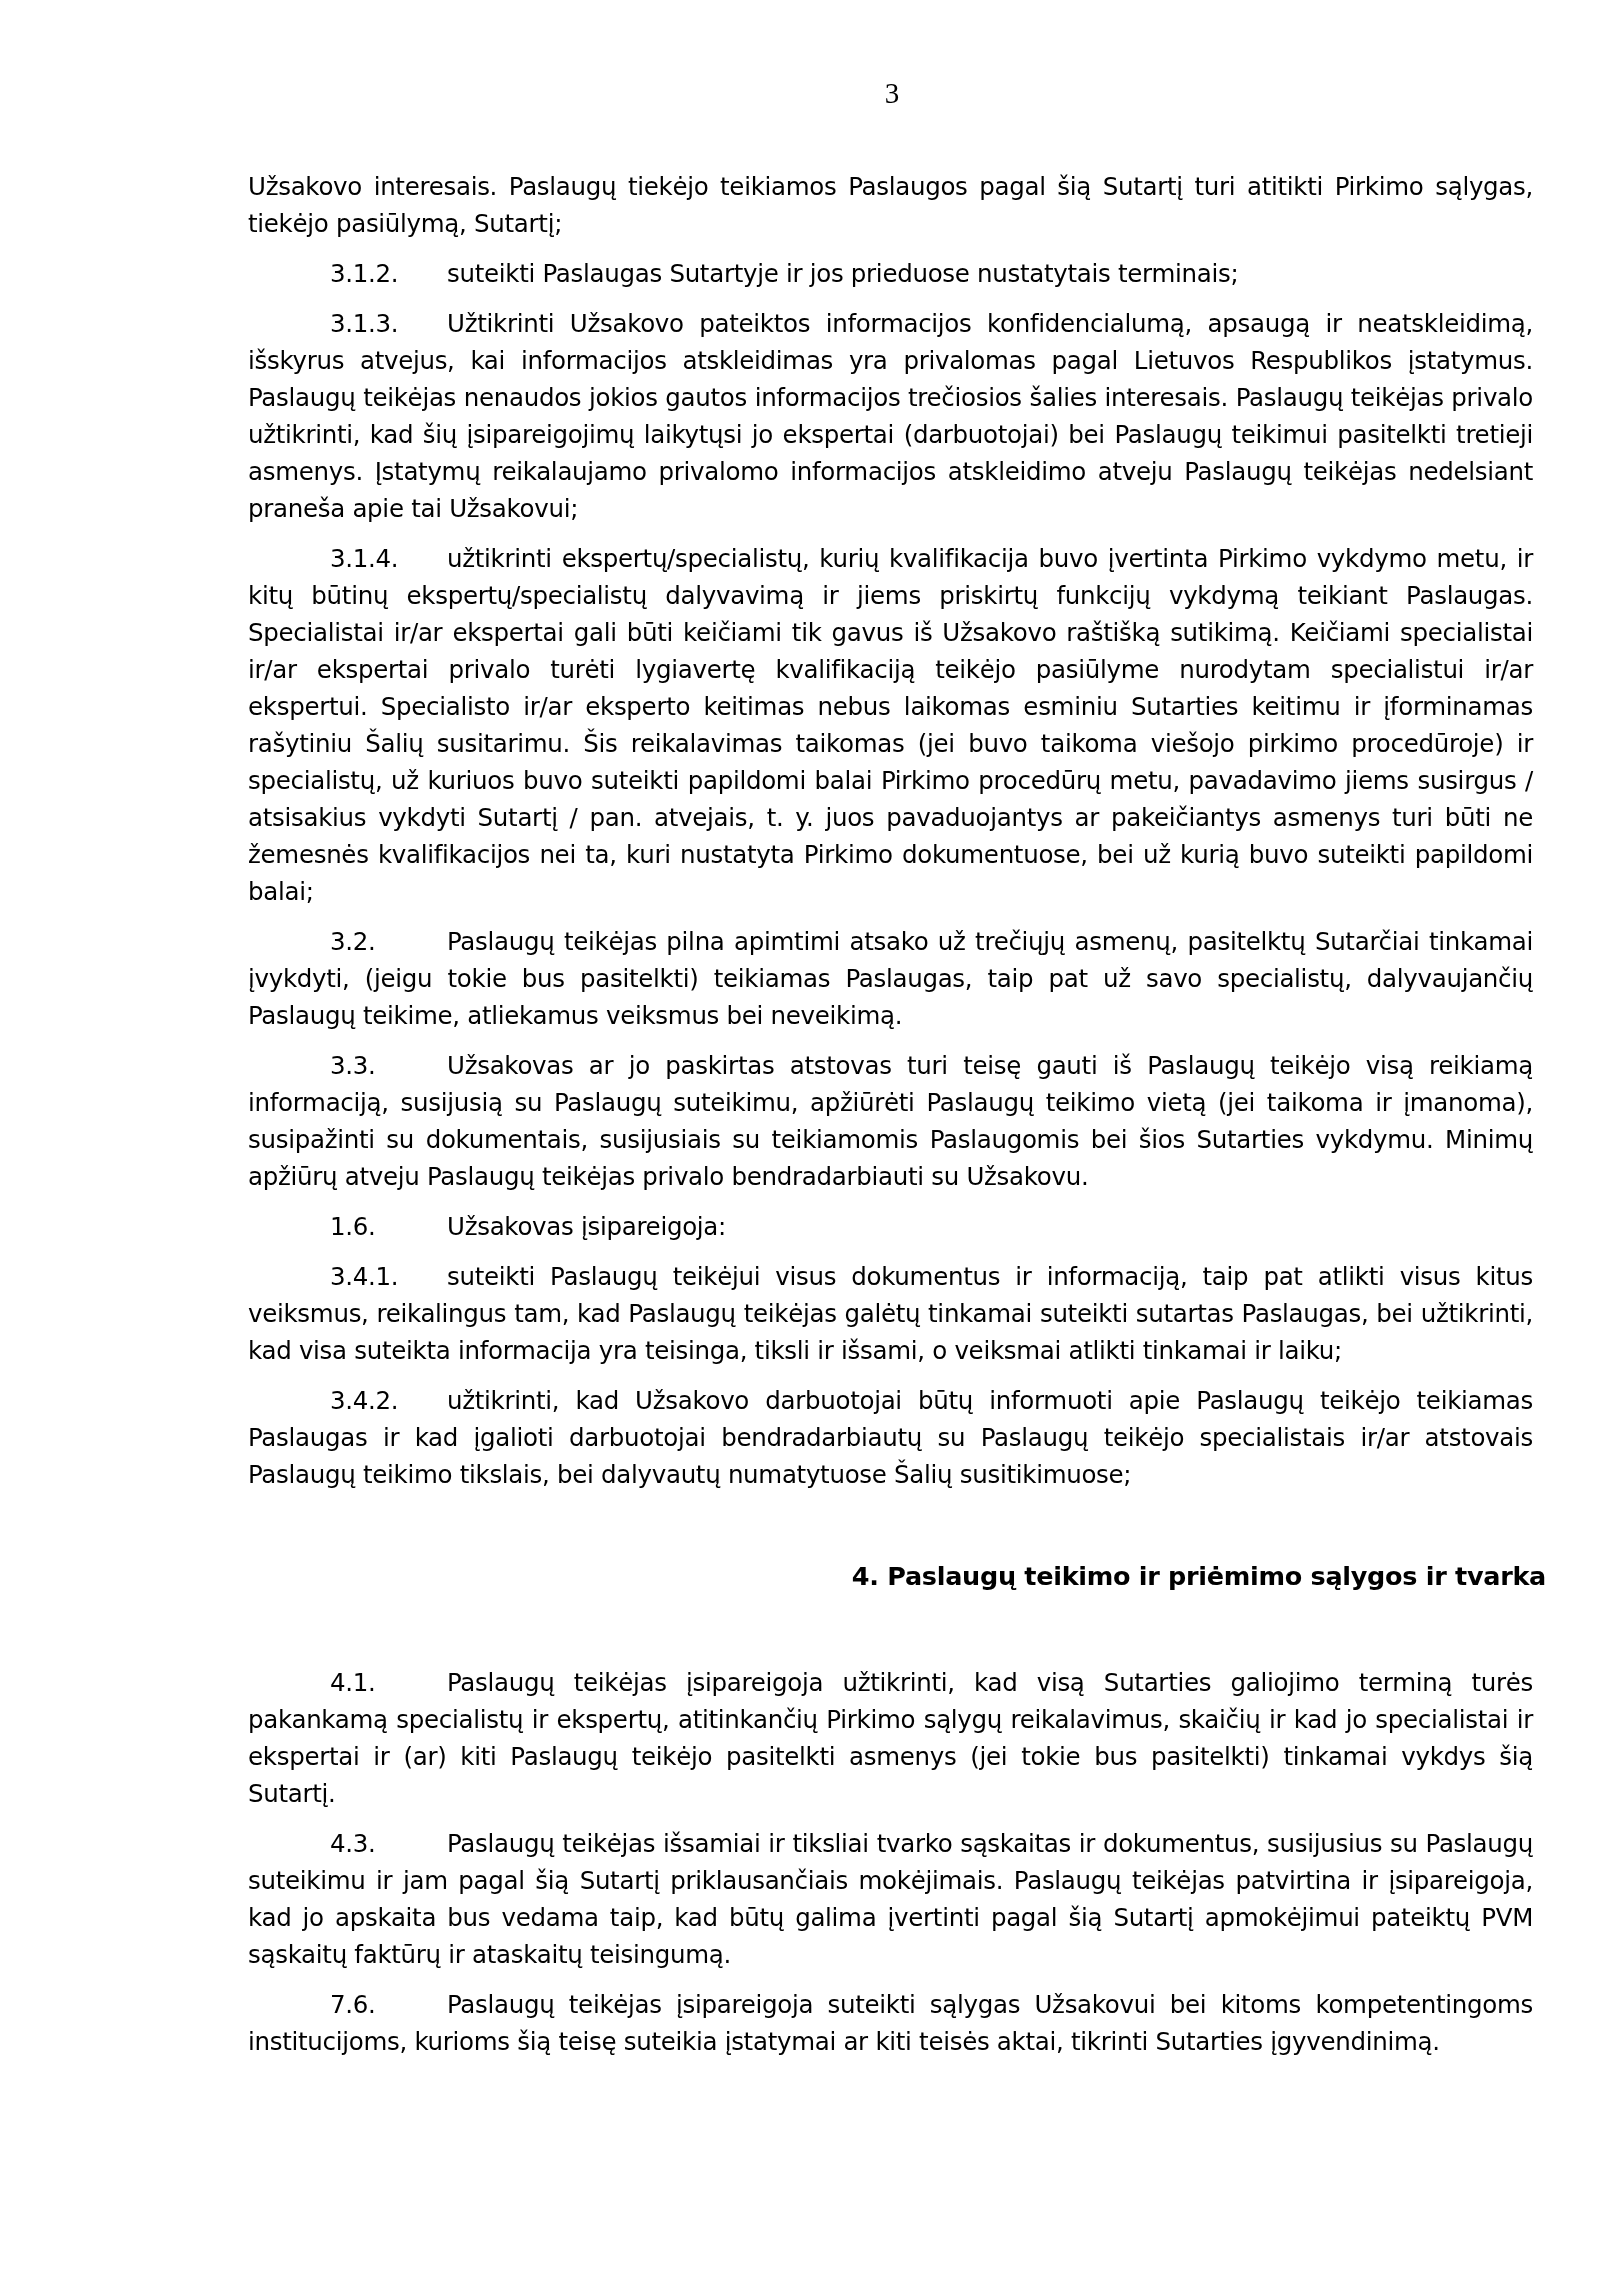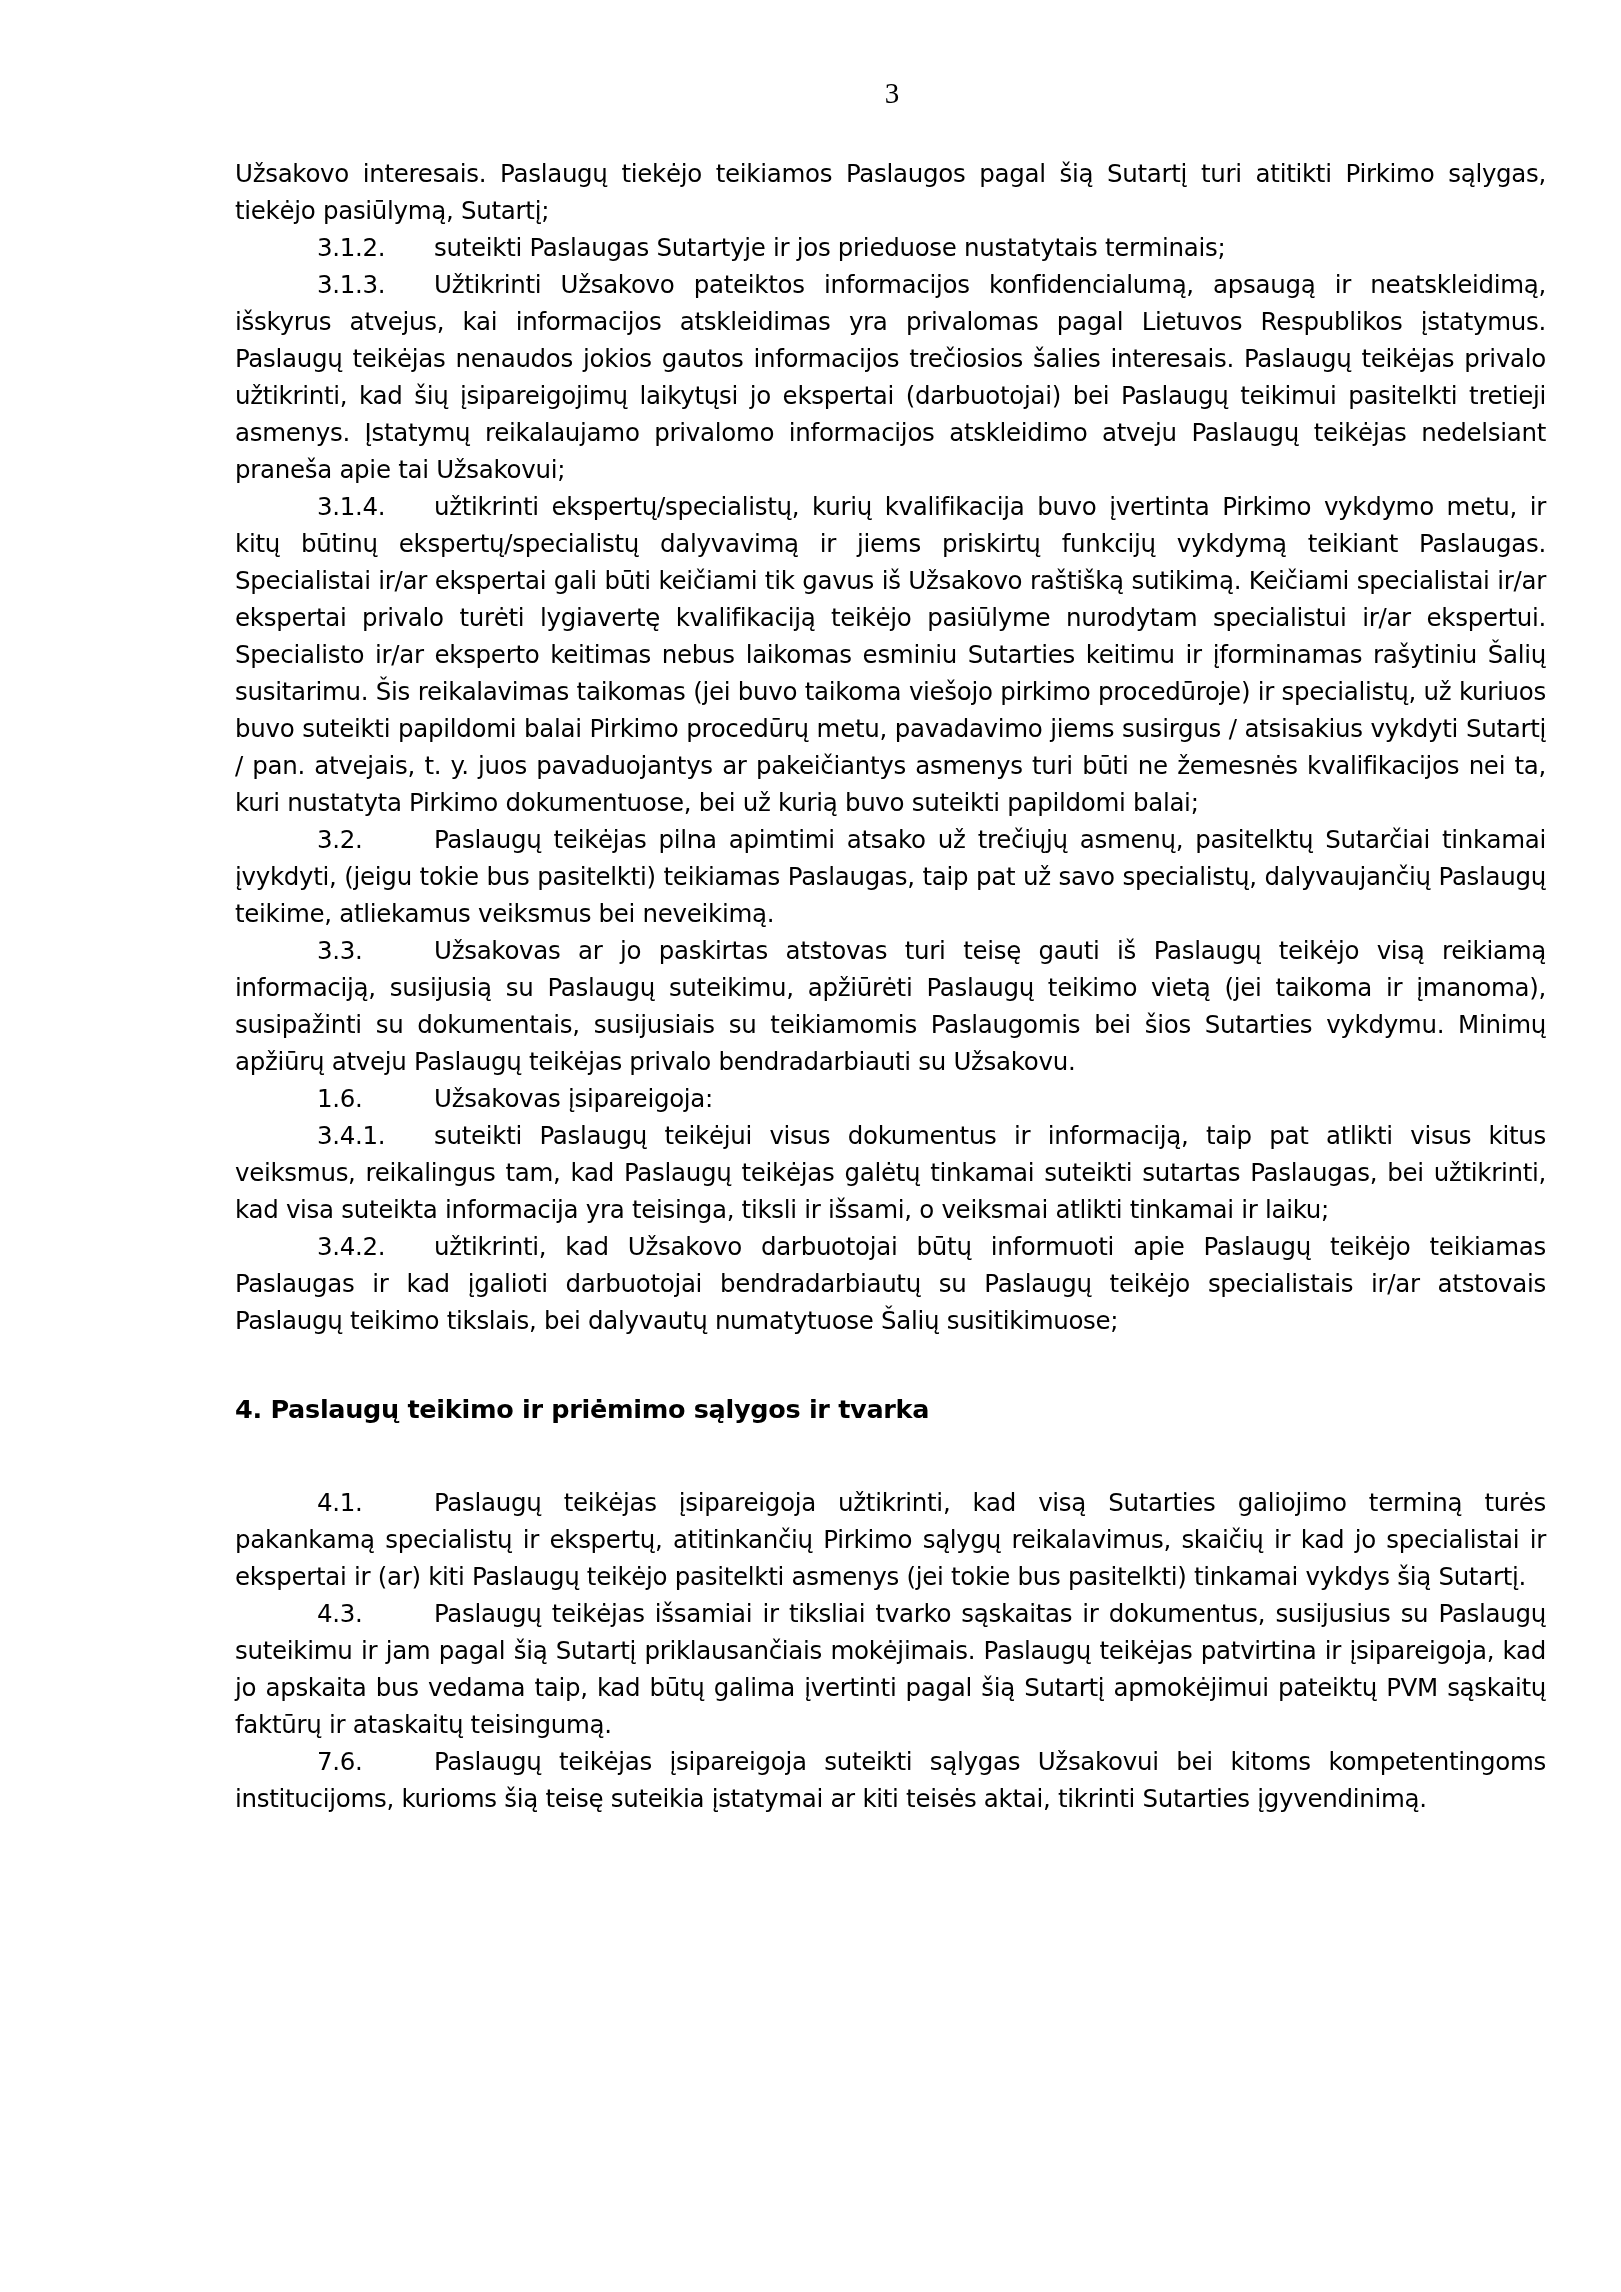--- a/index.html
+++ b/index.html
@@ -29,38 +29,38 @@
       position: absolute;
       top: 155px;
       left: 235px;
       width: 1311px;
       font-size: 24.5px;
       line-height: 37px;
       letter-spacing: -0.3px;
       word-spacing: 0px;
     }
     .para {
-      margin: 0;
+      margin: 13px;
       text-align: justify;
       text-align-last: left;
       hyphens: none;
     }
     .para.indented {
       text-indent: 82px;
     }
     .num {
       display: inline-block;
       text-indent: 0;
       width: 117px;
     }
     .para .it {
     }
     .heading {
       margin: 0;
-      text-align: left;
+      text-align: right;
       font-weight: bold;
       font-size: 25.5px;
       line-height: 36px;
       letter-spacing: -0.3px;
     }
     .gap-before-heading { height: 52px; }
     .gap-after-heading { height: 57px; }
   </style>
 </head>
 <body>

